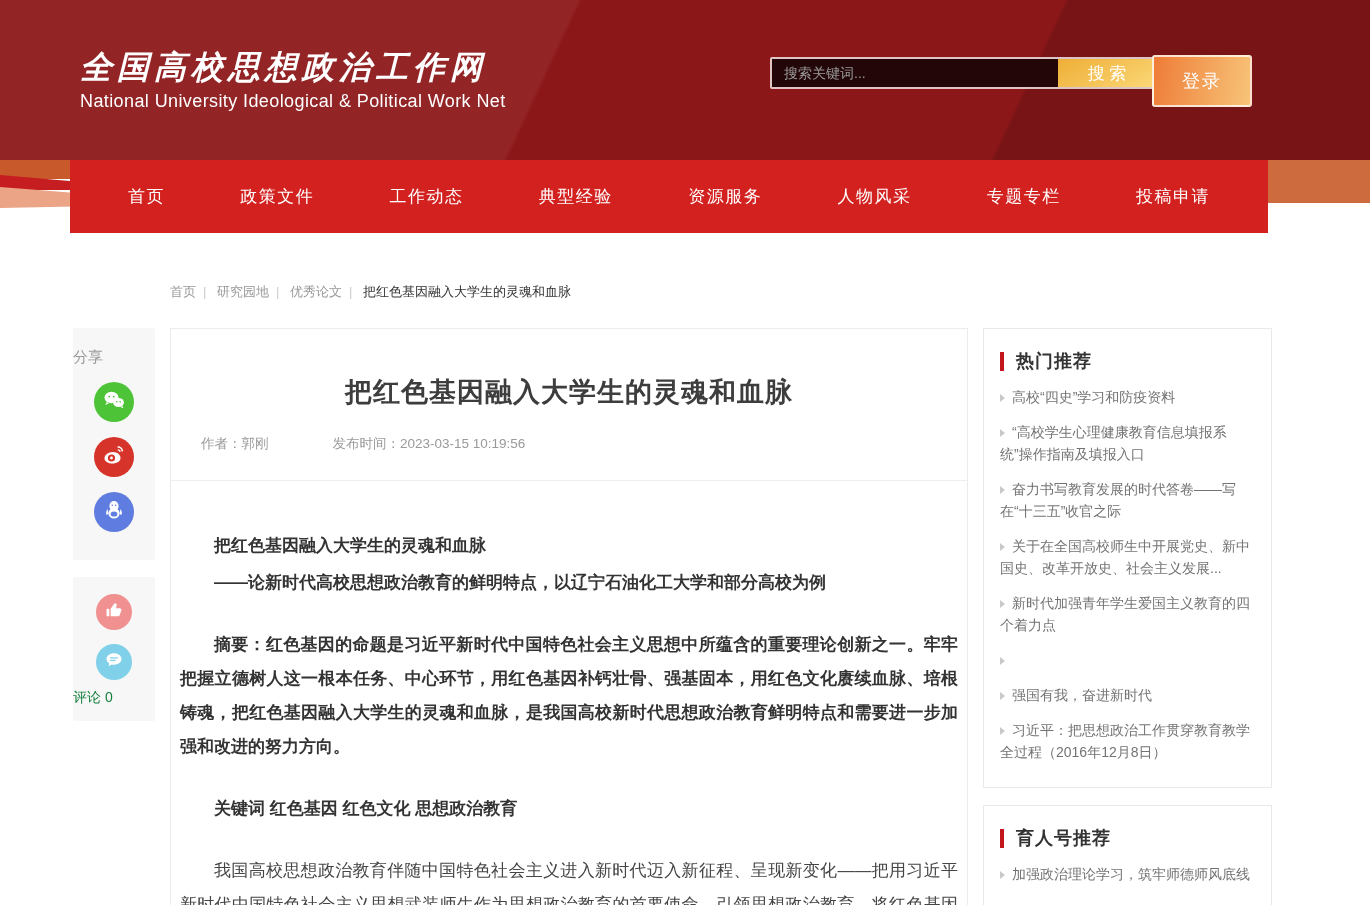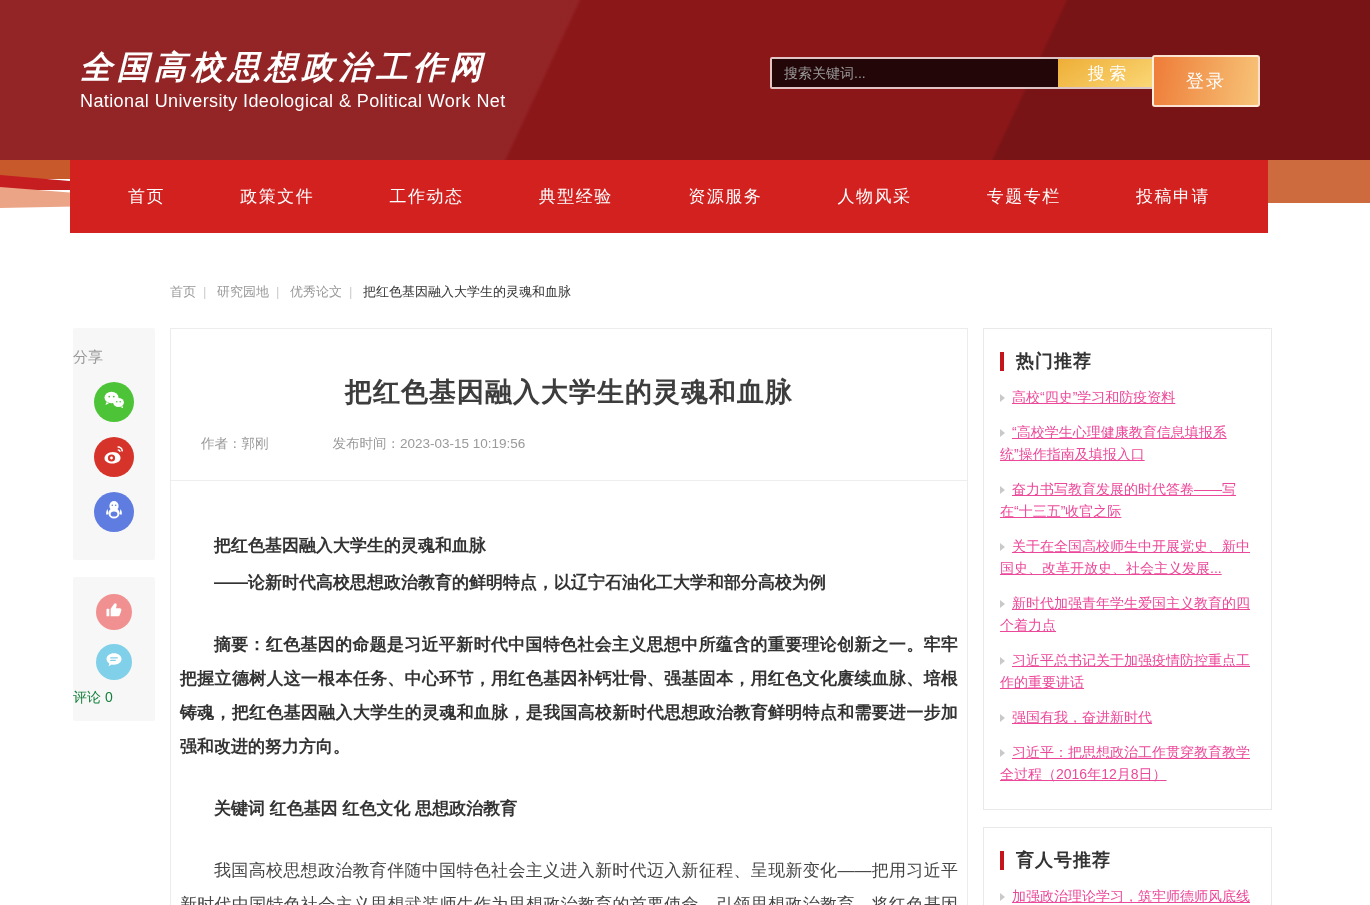--- a/index.html
+++ b/index.html
@@ -30,21 +30,21 @@
   .search-input{
     width:262px;border:none;background:#220608;color:#eee;padding:0 12px;
     font-size:14px;outline:none;font-family:inherit;
   }
   .search-input::placeholder{color:#9a9a9a;}
   .search-btn{
     width:98px;border:none;cursor:pointer;color:#fff;font-size:17px;font-family:inherit;
     background:linear-gradient(150deg,#eeae36,#fbd878);
   }
   .login-btn{
-    position:absolute;left:1152px;top:55px;width:108px;height:52px;box-sizing:border-box;
+    position:absolute;left:1152px;top:55px;width:100px;height:52px;box-sizing:border-box;
     border:2px solid rgba(255,255,255,0.75);border-radius:3px;cursor:pointer;
     background:linear-gradient(100deg,#ee7c38,#f7c478);
     color:#fff;font-size:18px;letter-spacing:2px;font-family:inherit;
   }
   
   .deco{position:absolute;z-index:1;}
   .deco-orange-left{left:0;top:131px;width:162px;height:48px;background:#c7592a;
     clip-path:polygon(0 4%,100% 60%,100% 100%,0 100%);}
   .deco-red-left{left:0;top:175px;width:96px;height:15px;background:#c51d20;
     clip-path:polygon(0 0,100% 55%,100% 100%,0 100%);}
@@ -94,21 +94,21 @@
   .article-body p{margin:0 0 28px;font-size:17px;line-height:34px;color:#454545;text-align:justify;text-indent:2em;}
   .article-body p.b{font-weight:bold;color:#333;}
   .article-body p.tight{margin-bottom:3px;}
   
   .side-col{width:289px;flex:none;margin-left:15px;}
   .side-box{border:1px solid #e9e9e9;background:#fff;padding:20px 16px 24px;box-sizing:border-box;}
   .side-box.second{margin-top:17px;}
   .side-title-row{display:flex;align-items:center;}
   .red-bar{width:4px;height:19px;background:#c3161c;margin-right:12px;flex:none;}
   .side-title{font-size:18px;color:#333;font-weight:600;letter-spacing:1px;}
-  .side-item{margin-top:13px;font-size:14px;color:#ec4899;line-height:22px;cursor:pointer;text-decoration:underline;}
+  .side-item{margin-top:13px;font-size:14px;color:#737373;line-height:22px;cursor:pointer;}
   .tri{display:inline-block;width:0;height:0;border-left:5px solid #c9c9c9;
     border-top:4px solid transparent;border-bottom:4px solid transparent;margin-right:7px;}
 </style>
 </head>
 <body>
 
 <div class="site-header">
   <div class="logo">
     <div class="logo-title">全国高校思想政治工作网</div>
     <div class="logo-sub">National University Ideological &amp; Political Work Net</div>
@@ -270,21 +270,21 @@
           <div class="side-item"><span class="tri"></span><span>高校“四史”学习和防疫资料</span></div>
 
           <div class="side-item"><span class="tri"></span><span>“高校学生心理健康教育信息填报系统”操作指南及填报入口</span></div>
 
           <div class="side-item"><span class="tri"></span><span>奋力书写教育发展的时代答卷——写在“十三五”收官之际</span></div>
 
           <div class="side-item"><span class="tri"></span><span>关于在全国高校师生中开展党史、新中国史、改革开放史、社会主义发展...</span></div>
 
           <div class="side-item"><span class="tri"></span><span>新时代加强青年学生爱国主义教育的四个着力点</span></div>
 
-          <div class="side-item"><span class="tri"></span><span>习近平总书记关于加强疫情防控重点工作的重要讲话</span></div>
+          <div class="side-item"><span class="tri"></span></div>
 
           <div class="side-item"><span class="tri"></span><span>强国有我，奋进新时代</span></div>
 
           <div class="side-item"><span class="tri"></span><span>习近平：把思想政治工作贯穿教育教学全过程（2016年12月8日）</span></div>
         </div>
     </div>
     <div class="side-box second">
       <div class="side-title-row">
         <span class="red-bar"></span>
         <span class="side-title">育人号推荐</span>

